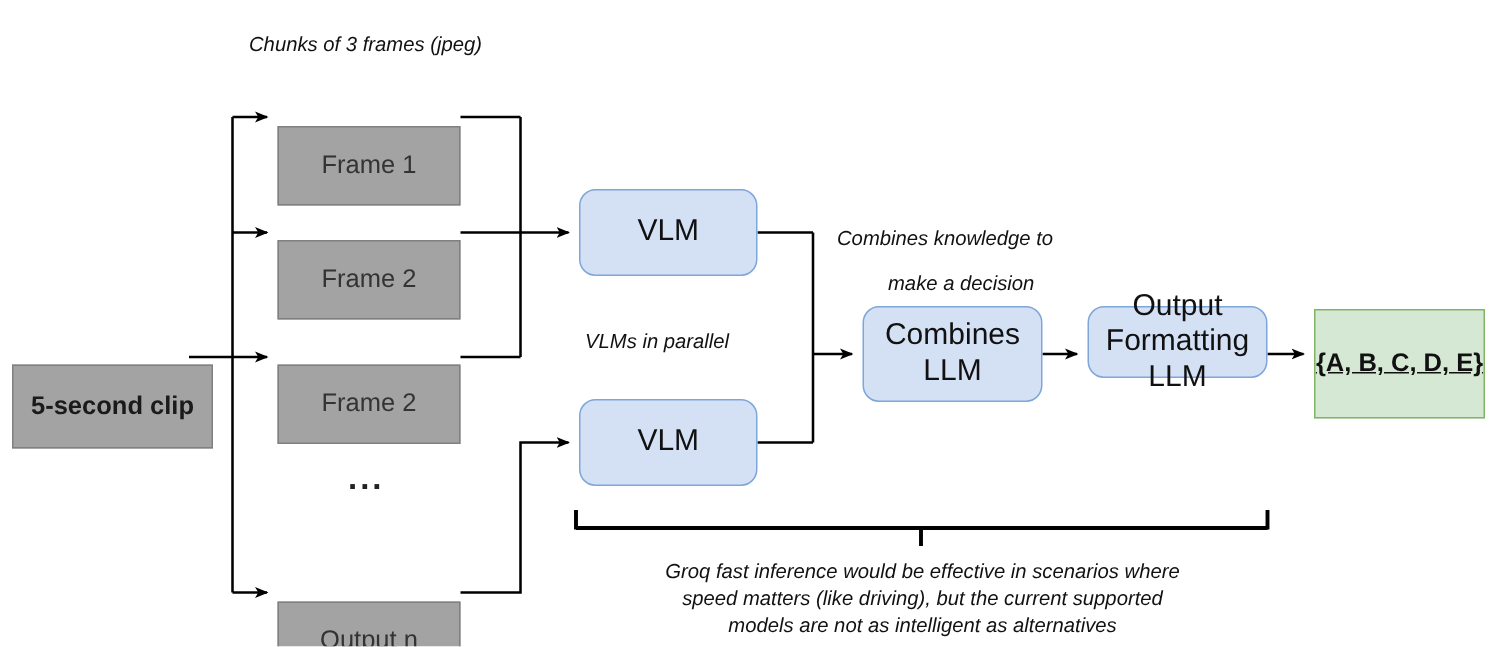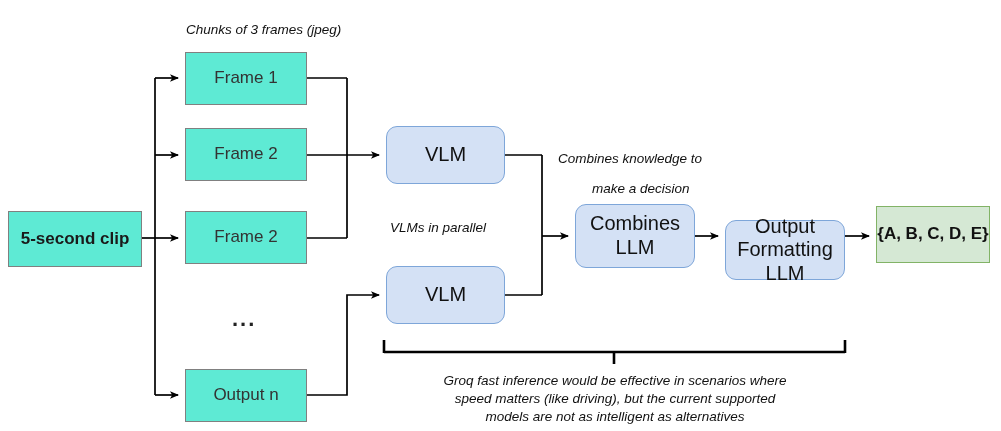--- a/index.html
+++ b/index.html
@@ -24,24 +24,25 @@
     position:absolute;
     box-sizing:border-box;
     display:flex;
     align-items:center;
     justify-content:center;
     text-align:center;
     line-height:1.18;
     color:#1a1a1a;
   }
   .node-gray{
-    background:#5eead4;
+    background:#a3a3a3;
     border:1px solid #808080;
     font-size:17px;
     color:#333333;
+    margin-top:32px;
   }
   .node-gray.bold{
     font-weight:bold;
     color:#1a1a1a;
     font-size:17px;
   }
   .node-blue{
     background:#d4e1f5;
     border:1px solid #7ea6d9;
     border-radius:11px;
@@ -122,21 +123,21 @@
     </g>
 
     <g stroke="#000000" stroke-width="2.6" fill="none" stroke-linecap="butt">
       <path d="M384,340 L384,353"></path>
       <path d="M845,340 L845,353"></path>
       <path d="M384,352 L845,352"></path>
       <path d="M614,352 L614,364"></path>
     </g>
   </svg>
 
-  <div class="caption left" style="left:166px; top:20px;margin-left:20px;">Chunks of 3 frames (jpeg)</div>
+  <div class="caption left" style="left:166px; top:20px;">Chunks of 3 frames (jpeg)</div>
 
   <div class="node node-gray bold" style="left:8px; top:211px; width:134px; height:56px;">
     <span>5-second clip</span>
   </div>
 
   <div class="node node-gray" style="left:185px; top:52px; width:122px; height:53px;">
     <span>Frame 1</span>
   </div>
   <div class="node node-gray" style="left:185px; top:128px; width:122px; height:53px;">
     <span>Frame 2</span>
@@ -157,26 +158,26 @@
   </div>
 
   <div class="caption left" style="left:390px; top:218px;">VLMs in parallel</div>
 
   <div class="caption left" style="left:558px; top:149px;">Combines knowledge to</div>
   <div class="caption left" style="left:592px; top:179px;">make a decision</div>
 
   <div class="node node-blue" style="left:575px; top:204px; width:120px; height:64px;">
     <span>Combines LLM</span>
   </div>
-  <div class="node node-blue" style="left:725px; top:204px; width:120px; height:60px; flex-direction:column;margin-top:16px;">
+  <div class="node node-blue" style="left:725px; top:204px; width:120px; height:48px; flex-direction:column;">
     <span>Output</span>
     <span>Formatting LLM</span>
   </div>
 
-  <div class="node node-green" style="left:876px; top:206px; width:114px; height:57px;">
+  <div class="node node-green" style="left:876px; top:206px; width:114px; height:73px;text-decoration:underline;">
     <span>{A, B, C, D, E}</span>
   </div>
 
   <div class="caption" style="left:384px; top:389px; width:462px;">speed matters (like driving), but the current supported</div>
   <div class="caption" style="left:384px; top:371px; width:462px;">Groq fast inference would be effective in scenarios where</div>
   <div class="caption" style="left:384px; top:407px; width:462px;">models are not as intelligent as alternatives</div>
 
 </div>
 
 </body></html>

